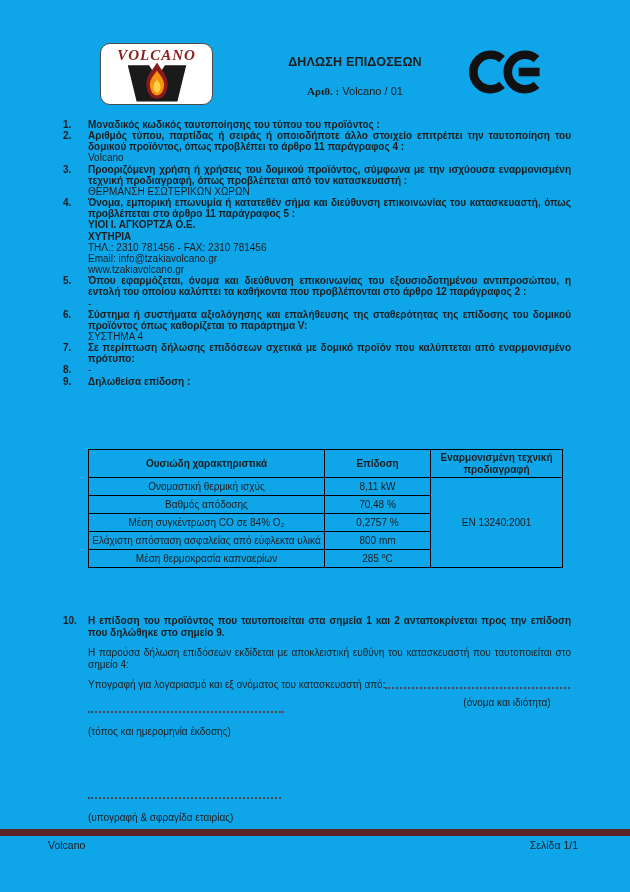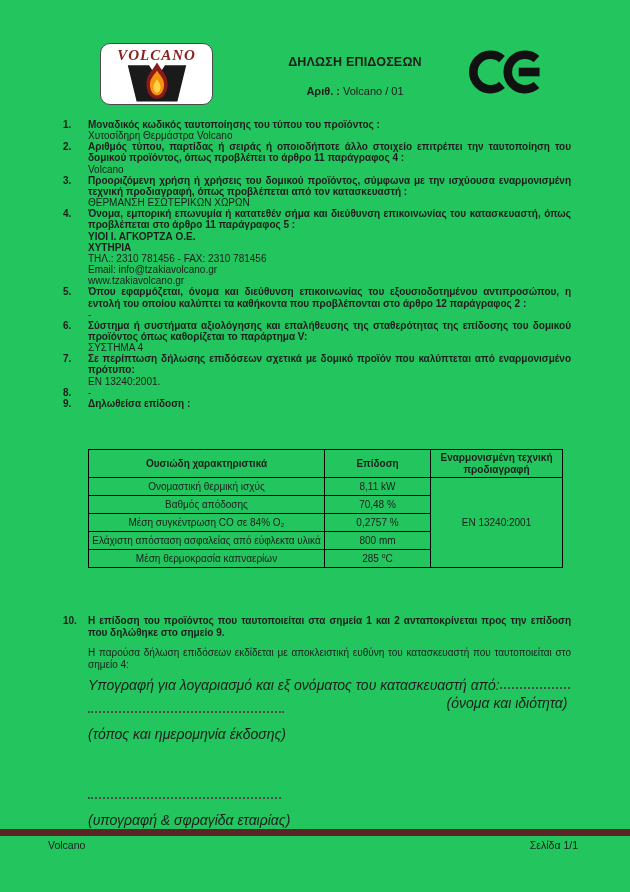--- a/index.html
+++ b/index.html
@@ -1,20 +1,20 @@
 <!DOCTYPE html>
 <html><head>
 <meta charset="utf-8">
 <style>
   * { box-sizing: border-box; margin: 0; padding: 0; }
   html,body { background:#fff; }
   .page {
     position: relative;
     width: 630px; height: 892px;
-    background: #22c55e;
+    background: #0ea5e9;
     font-family: "Liberation Sans", "DejaVu Sans", sans-serif;
     color: #1d1d1d;
     overflow: hidden;
     margin: 0 auto;
   }
 
   
   .logo-box {
     position: absolute; left: 100px; top: 43px;
     width: 113px; height: 62px;
@@ -26,21 +26,21 @@
     font-family: "Liberation Serif", "DejaVu Serif", serif;
     font-style: italic; font-weight: bold;
     font-size: 15px; letter-spacing: 1px;
     margin-top: 3px;
   }
   .logo-bucket { margin-top: -2px; }
 
   .title-block { position: absolute; left: 250px; top: 55px; width: 210px; text-align: center; }
   .doc-title { font-size: 12.5px; font-weight: bold; letter-spacing: .2px; }
   .doc-no { margin-top: 16px; font-size: 11px; }
-  .doc-no .lbl { font-weight: bold; }
+  .doc-no .lbl { font-weight: bold; font-family: Liberation Serif, serif; }
 
   .ce-mark { position: absolute; left: 467px; top: 50px; }
 
   
   .list { position: absolute; top: 119px; left: 63px; width: 508px; font-size: 10px; line-height: 11.15px; }
   .item-row { display: flex; }
   .item-num { width: 25px; flex: none; font-weight: bold; }
   .item-body { flex: 1; }
   .item-heading { font-weight: bold; text-align: justify; }
   .item-line.bold { font-weight: bold; }
@@ -57,21 +57,21 @@
   }
   .perf-table th { font-weight: bold; height: 28px; line-height: 12px; }
   .perf-table td { height: 18px; }
 
   
   .item10 { position: absolute; top: 615px; left: 63px; width: 508px; font-size: 10px; line-height: 11.5px; display: flex; }
   .item10 .item-num { width: 25px; }
   .item10 .para { margin-top: 9px; font-weight: normal; text-align: justify; }
 
   
-  .signature { position: absolute; top: 679px; left: 88px; width: 482px; height: 160px; font-size: 14px; font-style: italic; }
+  .signature { position: absolute; top: 679px; left: 88px; width: 482px; height: 160px; font-size: 10px; }
   .sig-line1 { display: flex; line-height: 12px; }
   .sig-line1 .dots { flex: 1; border-bottom: 2px dotted #4a4a4a; margin-bottom: 2px; }
   .dotline { position: absolute; border-bottom: 2px dotted #4a4a4a; }
   .sig-dot2 { top: 24px; left: 0; width: 196px; height: 10px; }
   .sig-dot3 { top: 110px; left: 0; width: 193px; height: 10px; }
   .sig-right { position: absolute; top: 16px; left: 330px; width: 178px; text-align: center; line-height: 16px; }
   .sig-place { position: absolute; top: 47px; left: 0; }
   .sig-stamp { position: absolute; top: 133px; left: 0; }
 
   
@@ -107,21 +107,20 @@
       <path d="M 76.6 9.8 A 19 19 0 1 0 76.6 38.2"></path>
       <path d="M 57 24 H 80"></path>
     </g>
   </svg>
 
   <div class="list">
       <div class="item-row">
         <div class="item-num">1.</div>
         <div class="item-body">
           <div class="item-heading">Μοναδικός κωδικός ταυτοποίησης του τύπου του προϊόντος :</div>
-          <div class="item-line">Χυτοσίδηρη Θερμάστρα  Volcano</div>
         </div>
       </div>
       <div class="item-row">
         <div class="item-num">2.</div>
         <div class="item-body">
           <div class="item-heading">Αριθμός τύπου, παρτίδας ή σειράς ή οποιοδήποτε άλλο στοιχείο επιτρέπει την ταυτοποίηση του δομικού προϊόντος, όπως προβλέπει το άρθρο 11 παράγραφος 4 :</div>
           <div class="item-line">Volcano</div>
         </div>
       </div>
       <div class="item-row">
@@ -153,21 +152,20 @@
         <div class="item-num">6.</div>
         <div class="item-body">
           <div class="item-heading">Σύστημα ή συστήματα αξιολόγησης και επαλήθευσης της σταθερότητας της επίδοσης του δομικού προϊόντος όπως καθορίζεται το παράρτημα V:</div>
           <div class="item-line">ΣΥΣΤΗΜΑ 4</div>
         </div>
       </div>
       <div class="item-row">
         <div class="item-num">7.</div>
         <div class="item-body">
           <div class="item-heading">Σε περίπτωση δήλωσης επιδόσεων σχετικά με δομικό προϊόν που καλύπτεται από εναρμονισμένο πρότυπο:</div>
-          <div class="item-line">EN 13240:2001.</div>
         </div>
       </div>
       <div class="item-row">
         <div class="item-num">8.</div>
         <div class="item-body">
           <div class="item-line">-</div>
         </div>
       </div>
       <div class="item-row">
         <div class="item-num">9.</div>

